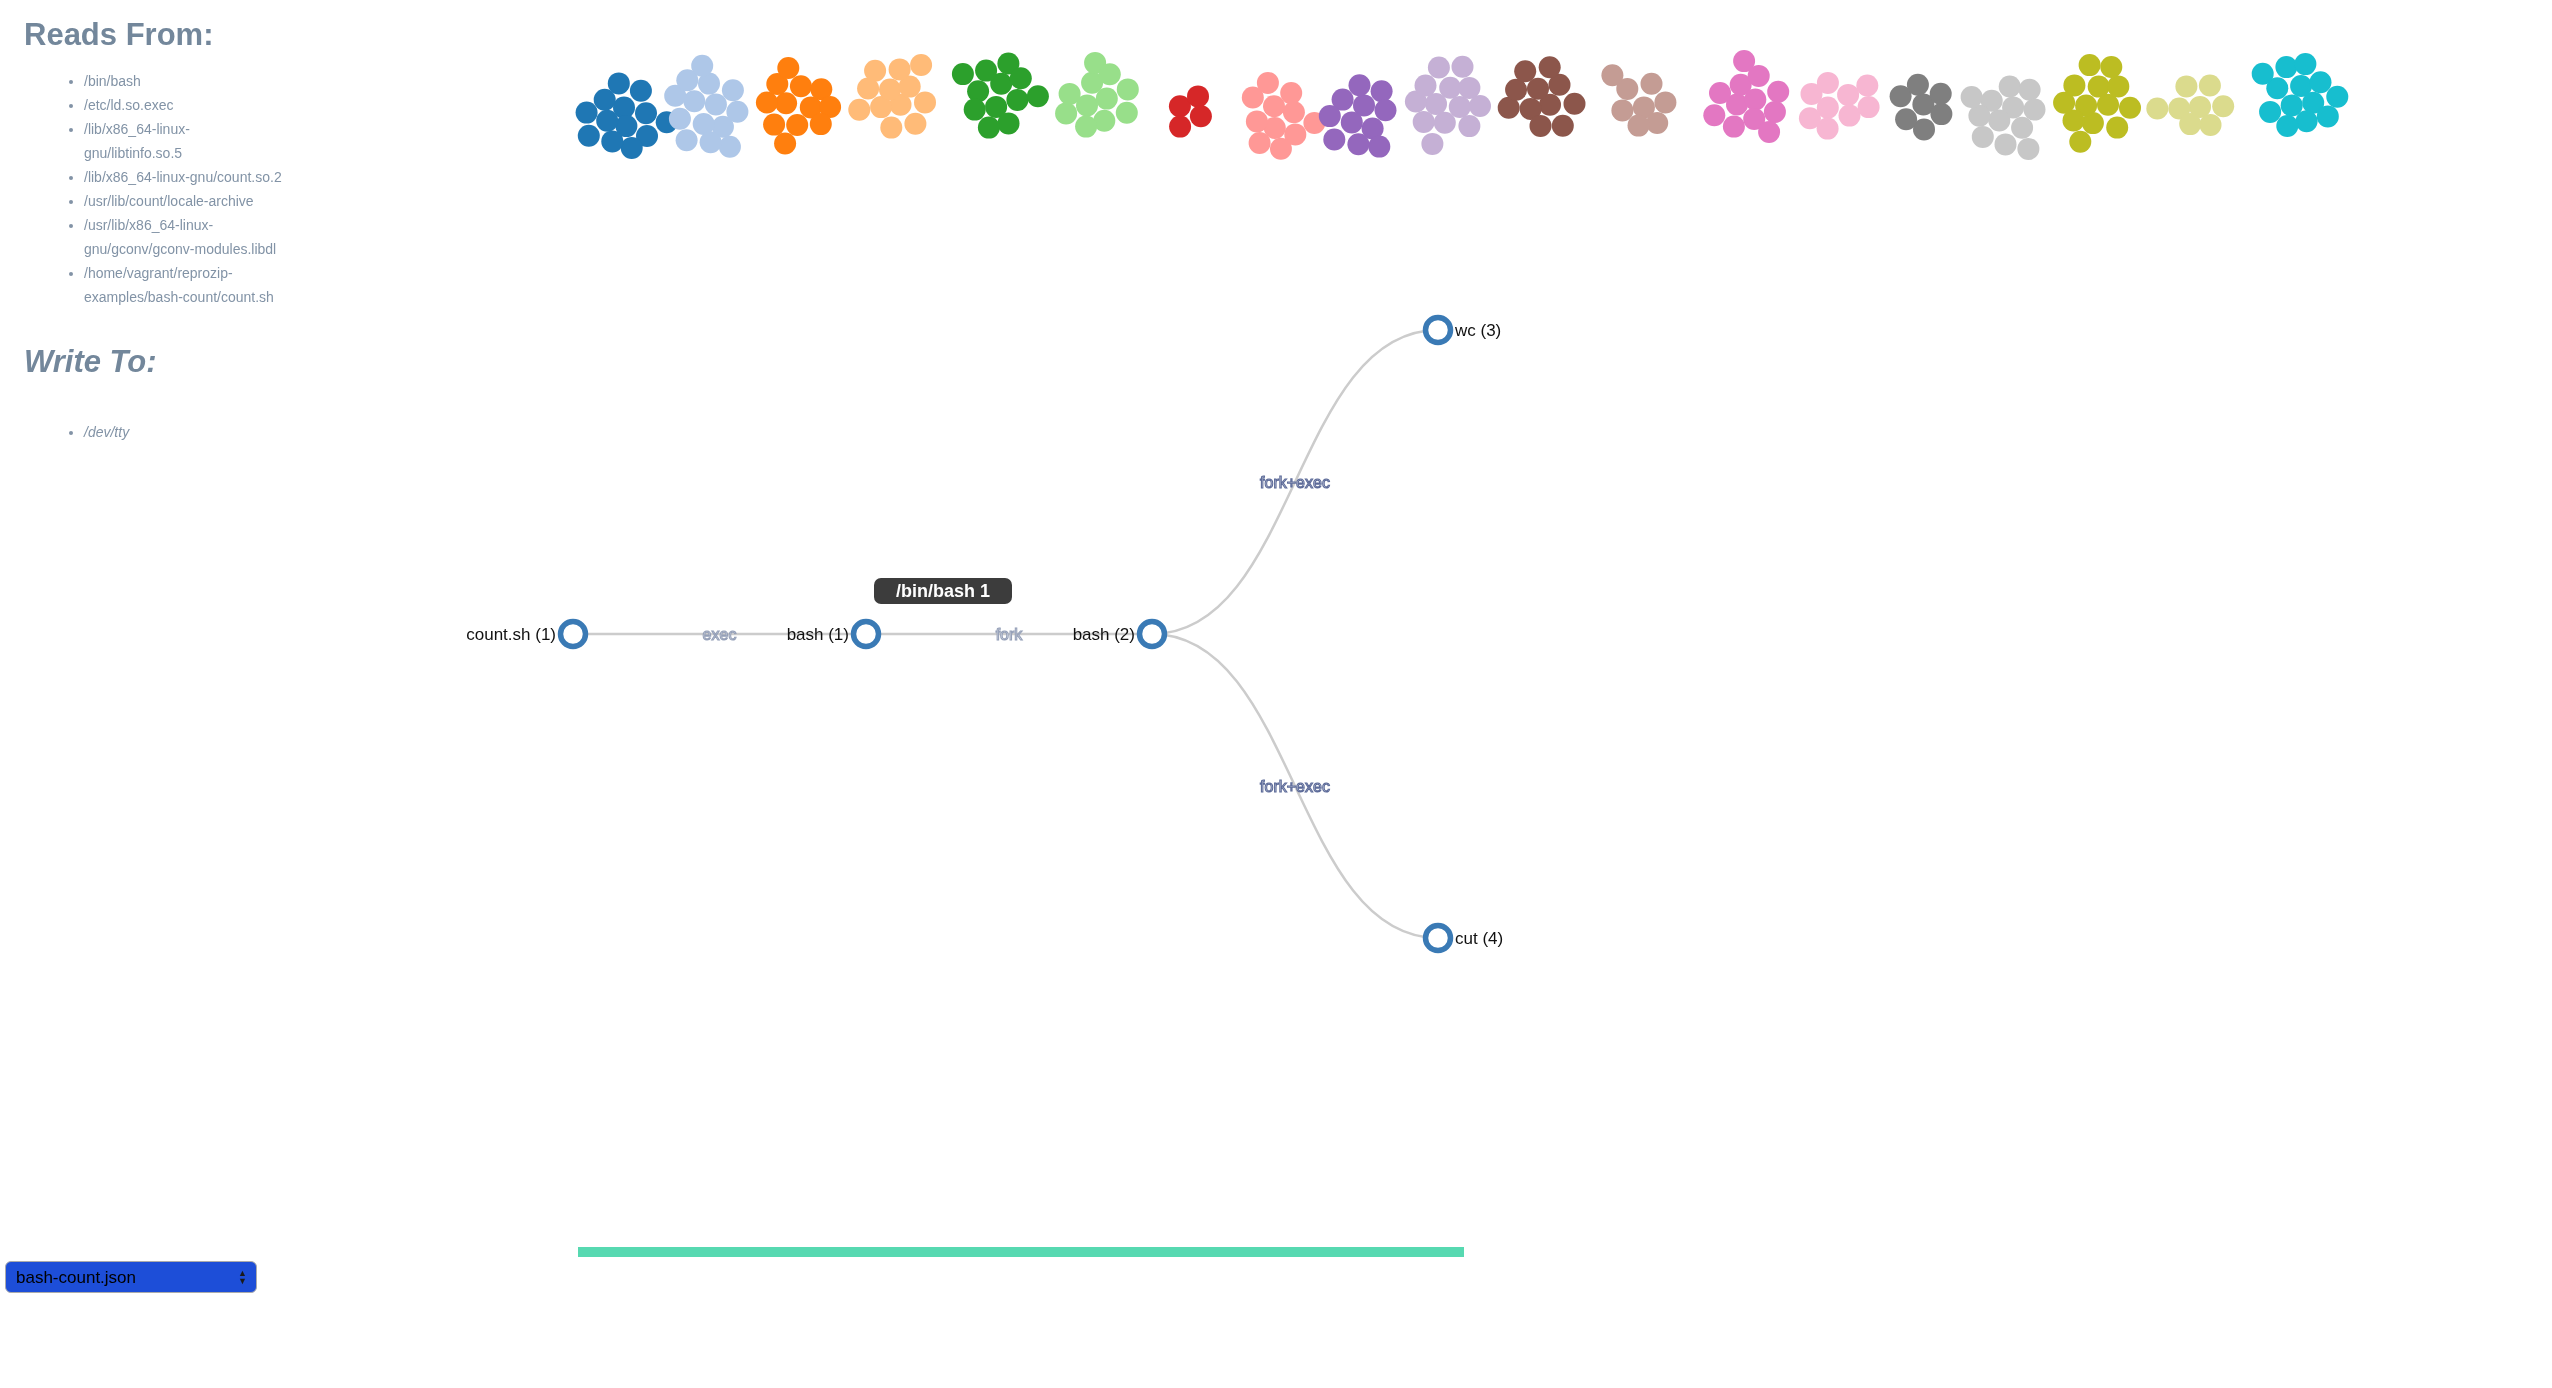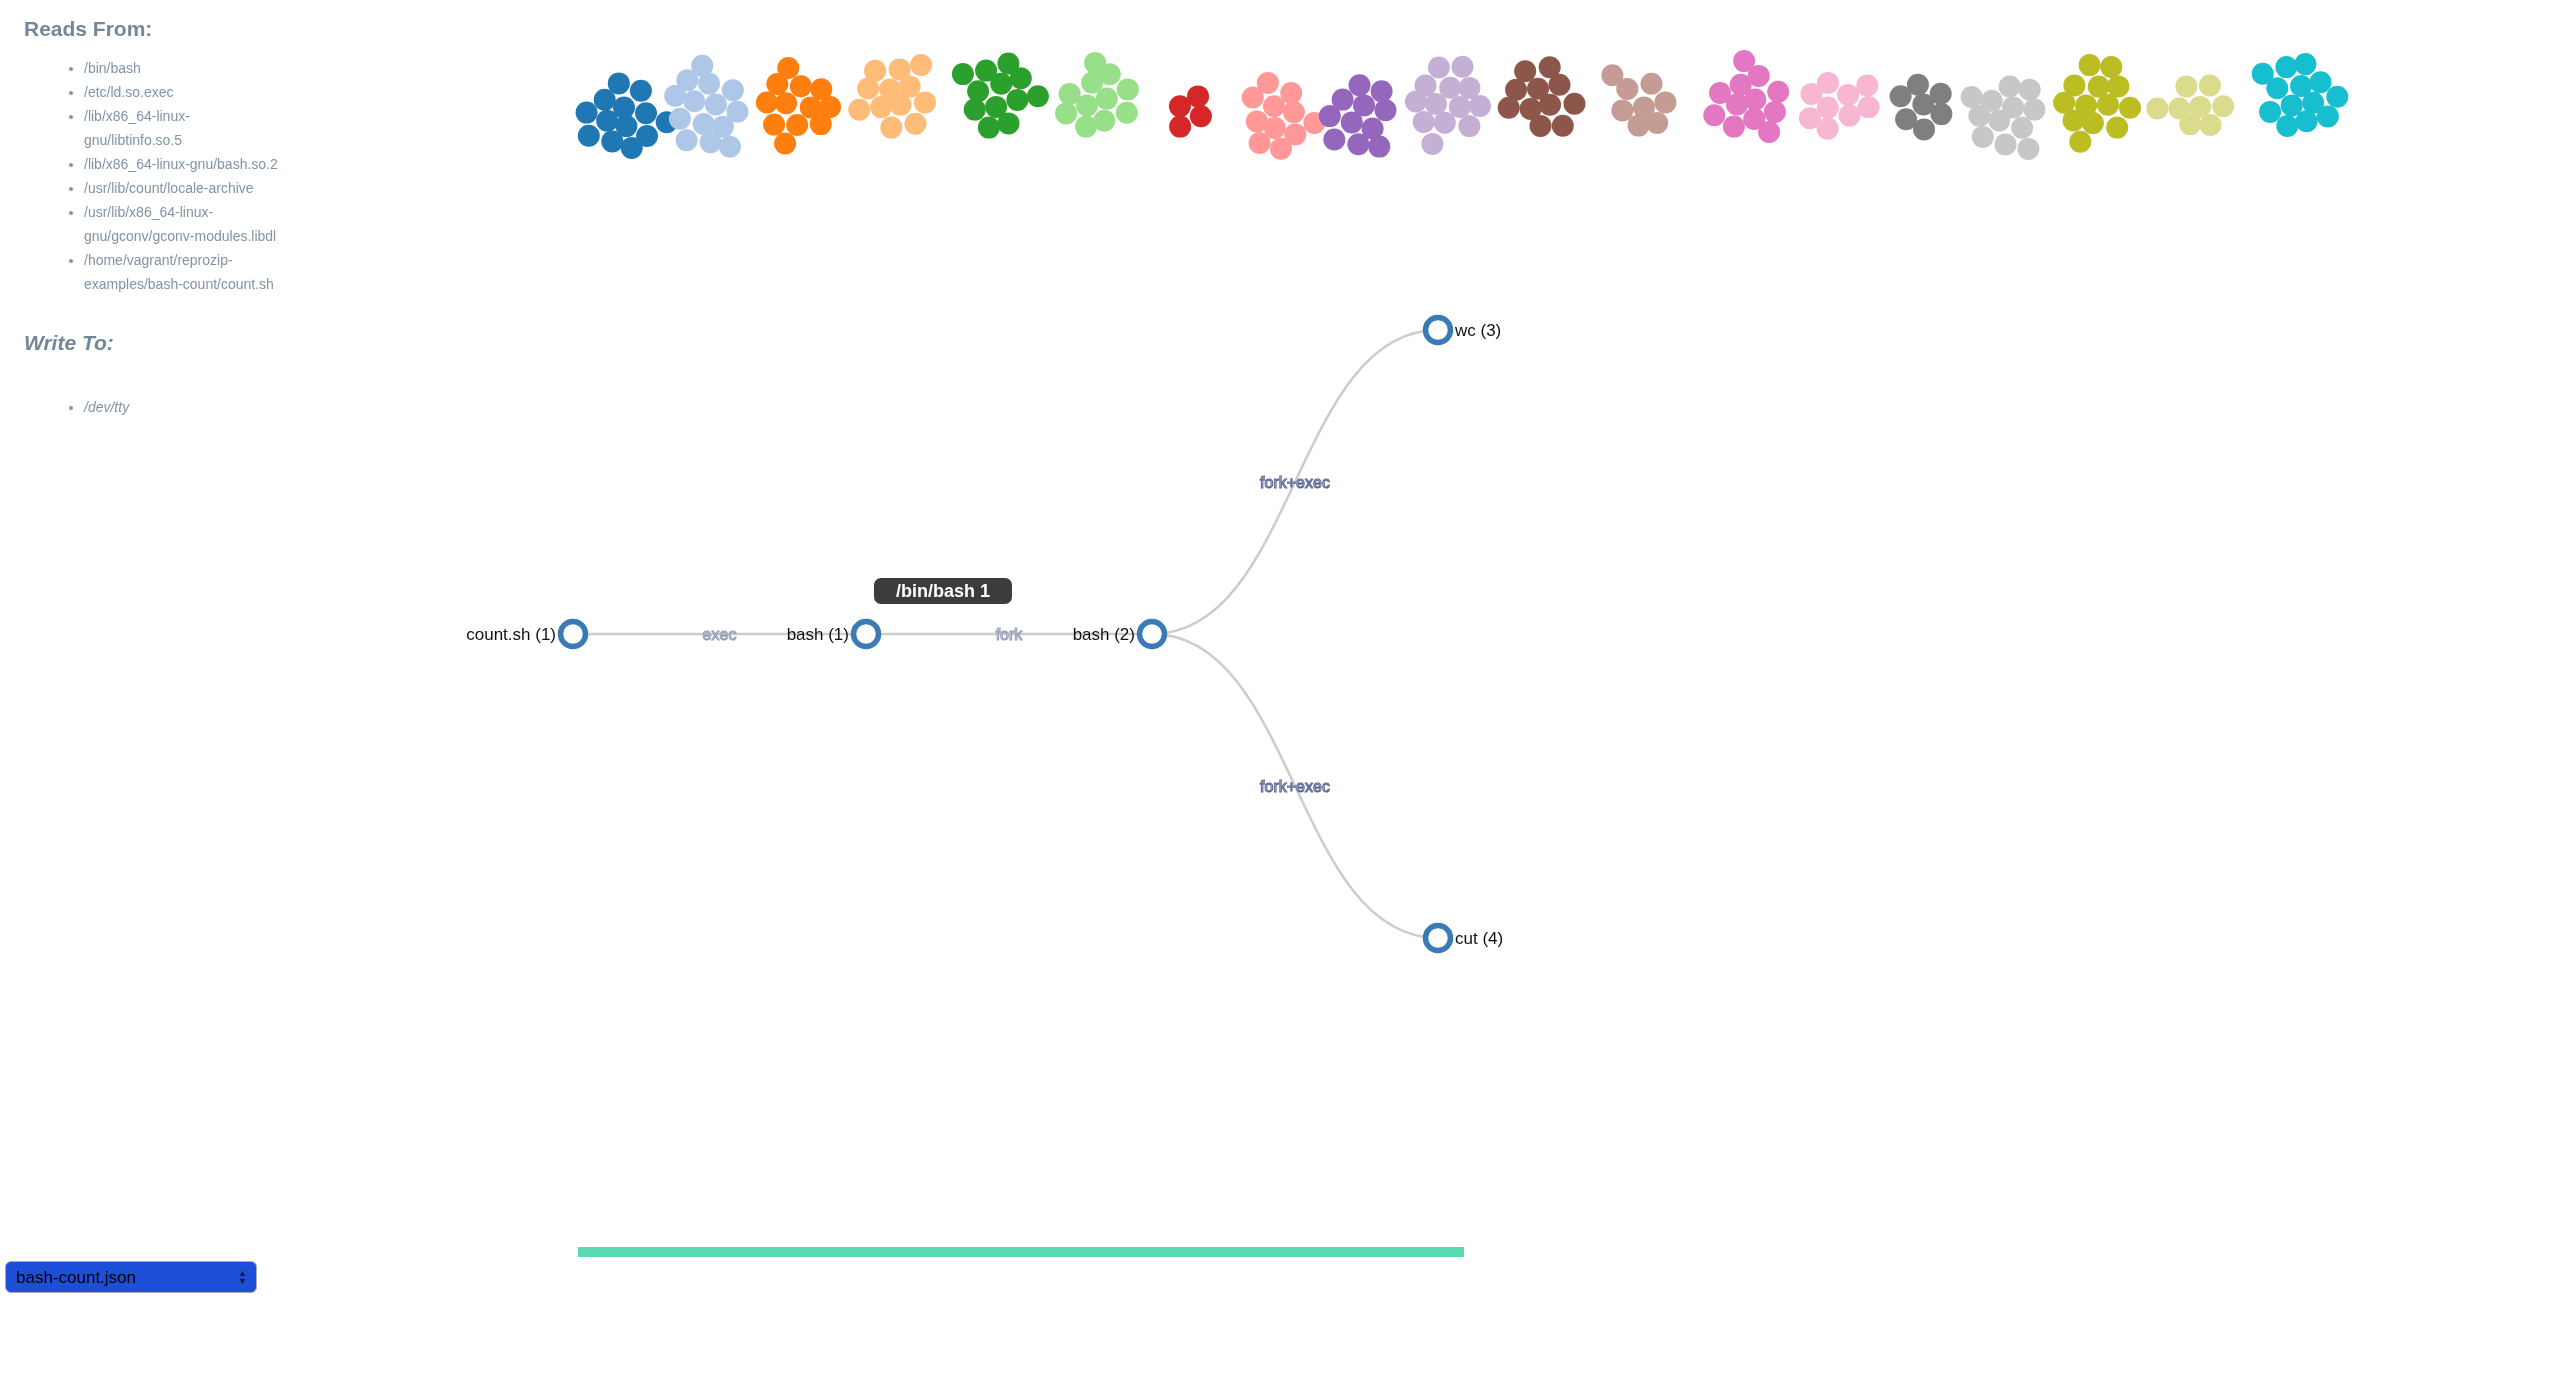--- a/index.html
+++ b/index.html
@@ -13,21 +13,21 @@
   }
 
   
   .side-panel {
     position: absolute;
     left: 24px;
     top: 0;
     width: 300px;
   }
   .side-panel h2 {
-    font-size: 21px;
+    font-size: 31px;
     font-weight: bold;
     color: #73879b;
     margin: 16px 0 0 0;
     line-height: 1.25;
   }
   .side-panel ul {
     margin: 14px 0 0 0;
     padding-left: 60px;
     width: 260px;
     box-sizing: border-box;
@@ -106,21 +106,21 @@
 <body>
 
 <div class="page">
 
   <div class="side-panel">
     <h2>Reads From:</h2>
     <ul id="reads-list">
         <li>/bin/bash</li>
         <li>/etc/ld.so.exec</li>
         <li>/lib/x86_64-linux-gnu/libtinfo.so.5</li>
-        <li>/lib/x86_64-linux-gnu/bash.so.2</li>
+        <li>/lib/x86_64-linux-gnu/count.so.2</li>
         <li>/usr/lib/count/locale-archive</li>
         <li>/usr/lib/x86_64-linux-gnu/gconv/gconv-modules.libdl</li>
         <li>/home/vagrant/reprozip-examples/bash-count/count.sh</li>
       </ul>
     <h2 class="write-to">Write To:</h2>
     <ul id="writes-list" class="writes">
         <li>/dev/tty</li>
       </ul>
   </div>
 

